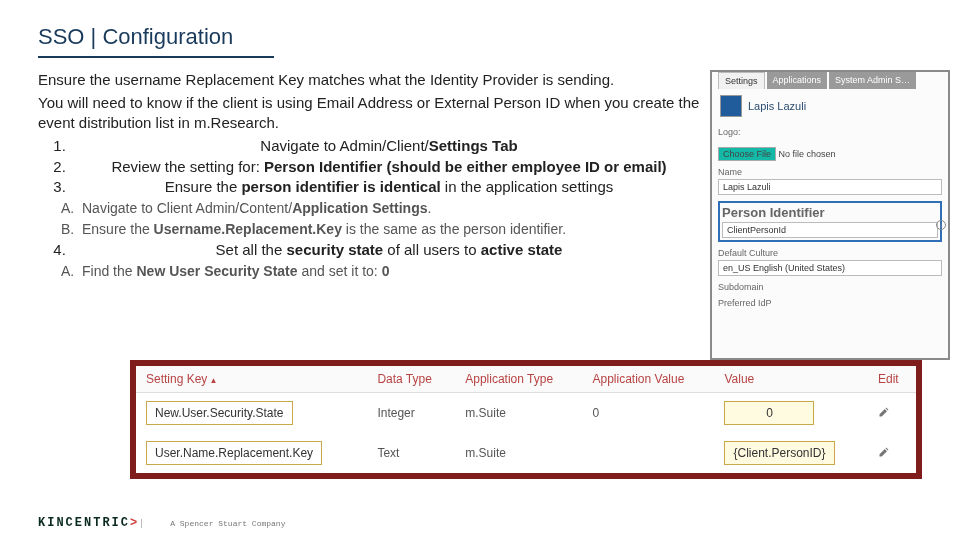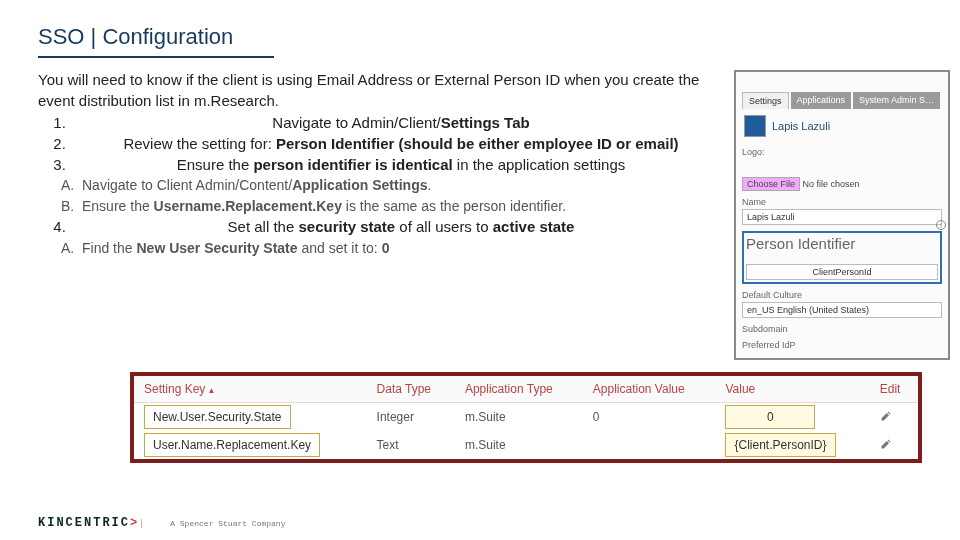--- a/index.html
+++ b/index.html
@@ -40,25 +40,25 @@
     list-style: upper-alpha;
     padding-left: 40px;
     font-size: 14px;
     color: #555;
     line-height: 1.5;
   }
   .ol-sub li { padding-left: 4px; }
   .bold { font-weight: 700; }
   
   .panel {
-    width: 216px; height: 290px;
+    width: 240px; height: 290px;
     border: 2px solid #8a8a8a;
     background: #fbfbfb;
     font-size: 9px;
-    padding: 20px 6px 6px 6px;
+    padding: 0 6px 6px 6px;
     color: #444;
     position: relative;
   }
   .tabs { display: flex; gap: 2px; margin-bottom: 6px; }
   .tab {
     padding: 3px 6px;
     background: #9a9a9a;
     color: #fff;
     font-size: 9px;
   }
@@ -76,59 +76,59 @@
     border: 1px solid #bbb;
     padding: 2px 4px;
     margin-top: 2px;
     background: #fff;
     font-size: 9px;
     color: #333;
   }
   .choose-btn {
     display: inline-block;
     border: 1px solid #aaa;
-    background: #f0abfc;
+    background: #14b8a6;
     padding: 1px 4px;
     font-size: 9px;
-    margin-top: 20px;
+    margin-top: 10px;
   }
   .highlight-frame { border: 2px solid #2e6fb8; padding: 2px; margin-top: 6px; }
   .info-icon {
     position: absolute;
     right: 2px; top: 148px;
     width: 10px; height: 10px;
     border-radius: 50%;
     border: 1px solid #888;
     font-size: 7px;
     text-align: center;
     line-height: 9px;
     color: #888;
   }
   
   .settings-table-wrap {
-    margin: 12px 38px 0 130px;
-    border: 4px solid #7f1d1d;
+    margin: 0 38px 0 130px;
+    border: 6px solid #7f1d1d;
     font-size: 12px;
   }
   .settings-table {
     width: 100%;
     border-collapse: collapse;
   }
   .settings-table th {
     background: #fafafa;
     color: #b84343;
     font-weight: 400;
     text-align: left;
     padding: 6px 10px;
     font-size: 12px;
     border-bottom: 1px solid #ddd;
   }
   .settings-table th .sort { font-size: 8px; color: #b84343; margin-left: 2px; }
   .settings-table td {
-    padding: 2px 10px;
+    padding: 8px 10px;
     color: #555;
     vertical-align: middle;
   }
   .key-cell {
     display:inline-block;
     border: 1px solid #c9a84a;
     background: #fff;
     padding: 4px 8px;
     color: #333;
   }
@@ -170,20 +170,21 @@
   }
 </style>
 </head>
 <body>
 
 <div class="title">SSO | Configuration</div>
 <div class="title-rule"></div>
 
 <div class="content-row">
   <div class="instructions">
+    <p>Ensure the username Replacement Key matches what the Identity Provider is sending.</p>
     <p>You will need to know if the client is using Email Address or External Person ID when you create the event distribution list in m.Research.</p>
     <ol class="ol-main">
       <li>
         <span>Navigate to Admin/Client/</span><span class="bold">Settings Tab</span>
       </li>
       <li>
         <span>Review the setting for: </span><span class="bold">Person Identifier (should be either employee ID or email)</span>
       </li>
       <li>
         <span>Ensure the </span><span class="bold">person identifier is identical</span><span> in the application settings</span>
@@ -222,22 +223,22 @@
     <div class="field-label">Logo:</div>
     <div>
       <span class="choose-btn">Choose File</span>
       <span>No file chosen</span>
     </div>
     <div class="field-label">Name</div>
     <div class="field-box">Lapis Lazuli</div>
     <span class="info-icon">i</span>
 
     <div class="highlight-frame">
-      <div style="font-size:15px;color:#666;">Person Identifier</div>
-      <div class="field-box" style="margin-top:12px;text-align:center;">ClientPersonId</div>
+      <div style="font-size:13px;color:#666;font-weight:bold;">Person Identifier</div>
+      <div class="field-box" style="margin-top:2px;">ClientPersonId</div>
     </div>
 
     <div class="field-label">Default Culture</div>
     <div class="field-box">en_US English (United States)</div>
 
     <div class="field-label">Subdomain</div>
 
     <div class="field-label">Preferred IdP</div>
   </div>
 </div>

